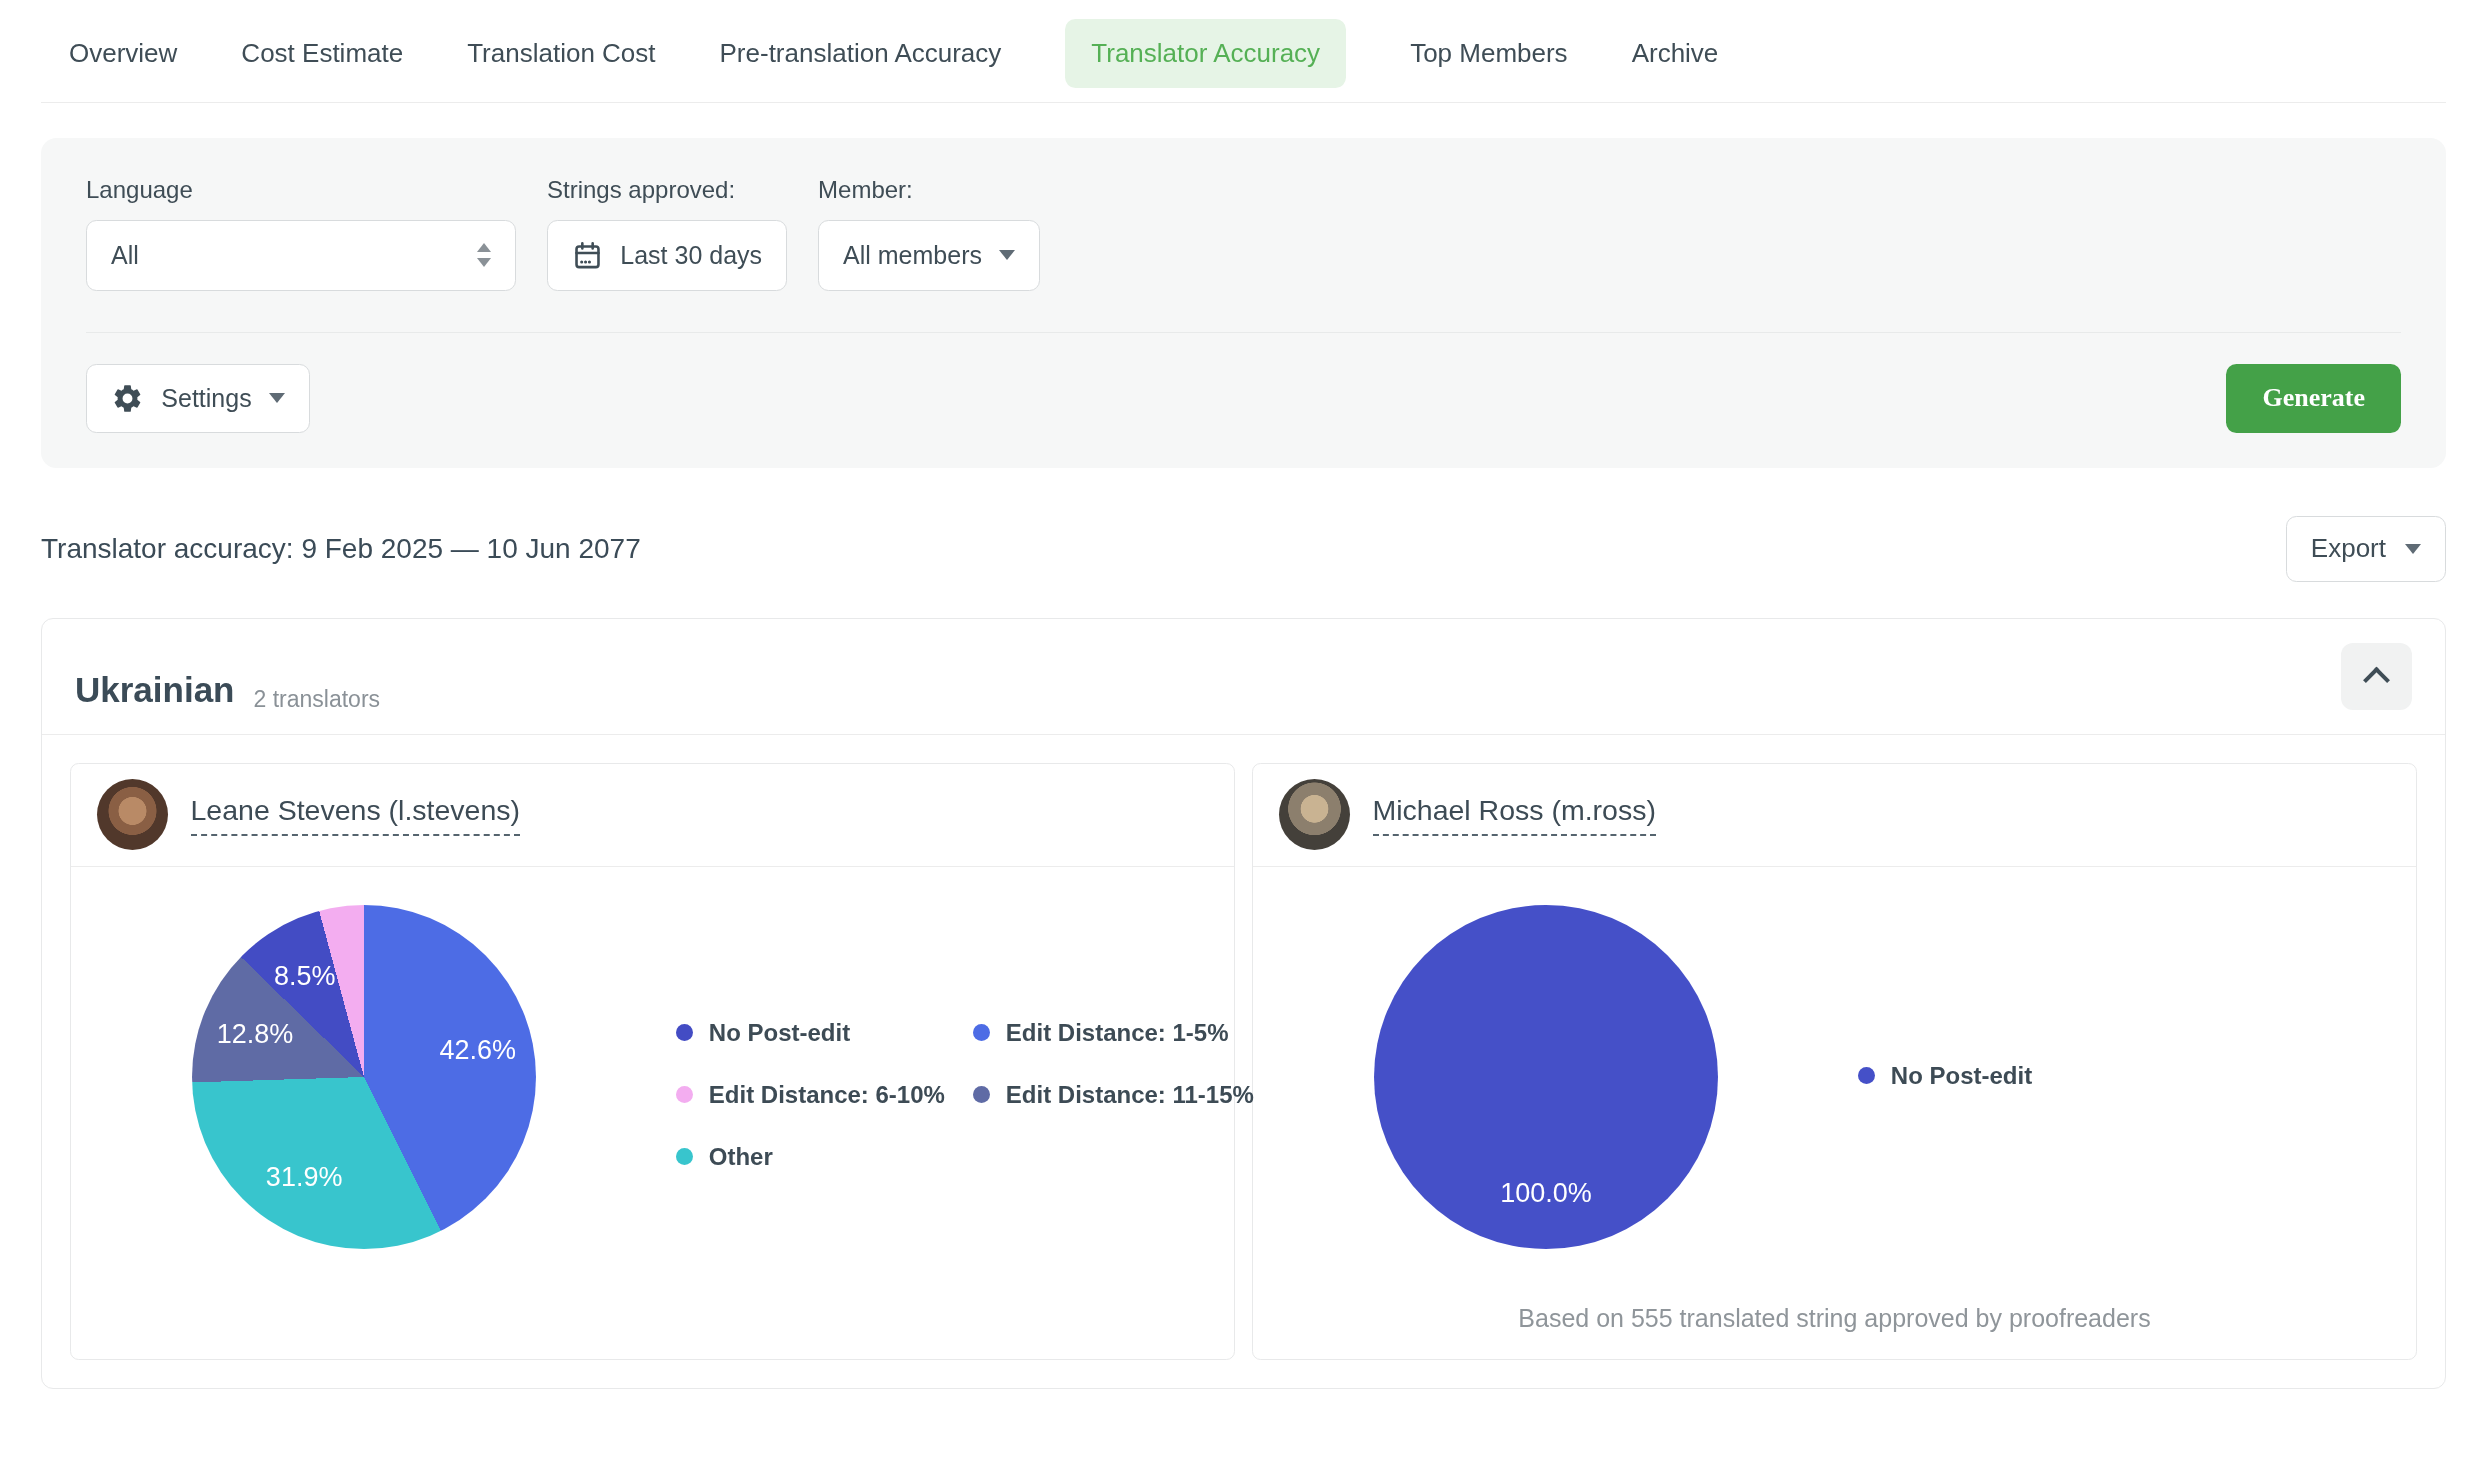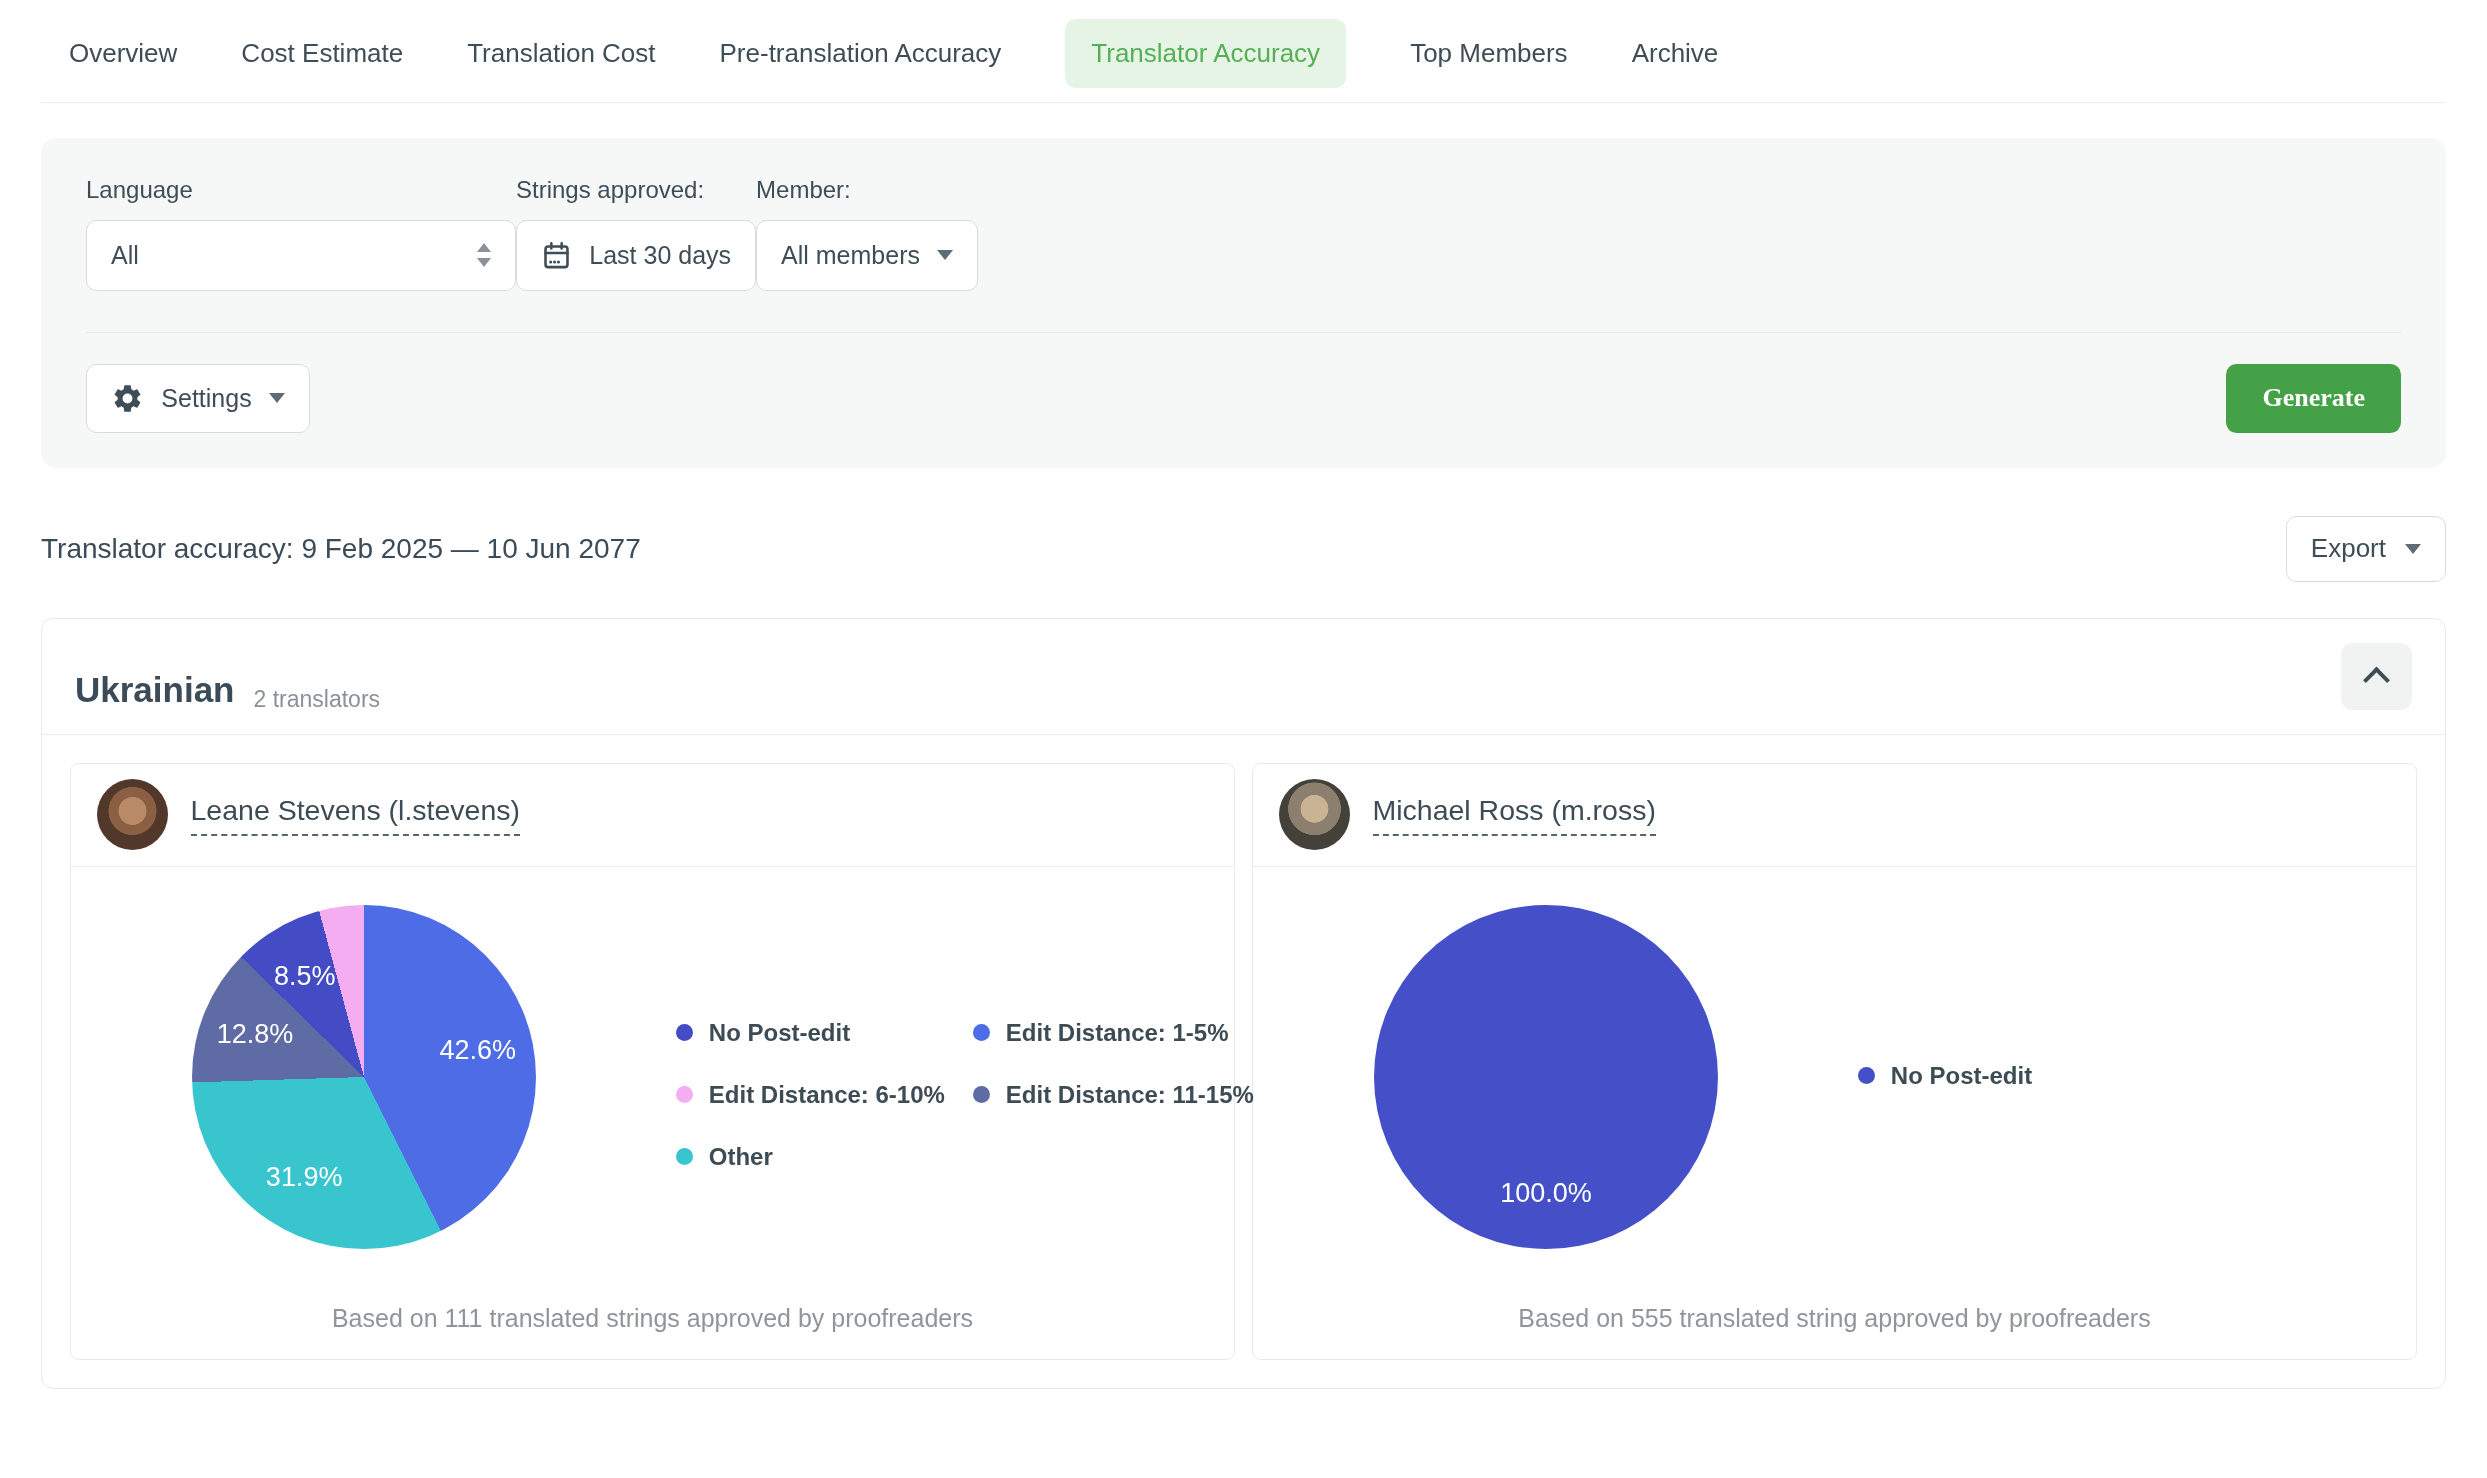--- a/index.html
+++ b/index.html
@@ -25,21 +25,21 @@
 
   
   .caret-down { width: 0; height: 0; border-left: 8.6px solid transparent; border-right: 8.6px solid transparent; border-top: 10.4px solid #5f6b75; }
   .updown { display: flex; flex-direction: column; gap: 6px; align-items: center; }
   .updown .up { width: 0; height: 0; border-left: 7.8px solid transparent; border-right: 7.8px solid transparent; border-bottom: 9.5px solid #8a9197; }
   .updown .down { width: 0; height: 0; border-left: 7.8px solid transparent; border-right: 7.8px solid transparent; border-top: 9.5px solid #8a9197; }
   .chevron-up { width: 19px; height: 19px; border-top: 4.3px solid #3f4d56; border-right: 4.3px solid #3f4d56; transform: rotate(-45deg) translate(-2.6px, 2.6px); }
 
   
   .filter-panel { margin: 35px 41px 0; background: #f6f7f7; border-radius: 15.5px; padding: 38px 45px 35px; }
-  .filter-row { display: flex; align-items: flex-end; }
+  .filter-row { display: flex; gap: 31px; align-items: flex-end; }
   .filter-group .flabel { display: block; font-size: 24px; color: #3f4d56; margin-bottom: 15.5px; }
   .select-box, .btn {
     height: 71px; background: #fff; border: 1.7px solid #d8dbdd; border-radius: 10.4px;
     display: inline-flex; align-items: center; gap: 17.3px; padding: 0 24px; font-size: 25px; color: #3f4d56; cursor: pointer;
   }
   .language-select { width: 430px; justify-content: space-between; }
   .panel-divider { border-top: 1.7px solid #e8eaea; margin-top: 41px; }
   .panel-footer { display: flex; justify-content: space-between; align-items: center; padding-top: 31px; }
   .generate-btn {
     background: #44a148; color: #fff; font-weight: 700; font-size: 26px; border: none; border-radius: 10.4px;
@@ -183,21 +183,20 @@
             </div>
             <div class="legend-item">
               <span class="dot" style="background: rgb(95, 107, 165);"></span>
               <span>Edit Distance: 11-15%</span>
             </div>
             <div class="legend-item">
               <span class="dot" style="background: rgb(56, 197, 205);"></span>
               <span>Other</span>
             </div>
           </div>
-        <div class="caption">Based on 111 translated strings approved by proofreaders</div>
       </div>
     </div>
 
     <div class="card">
       <div class="card-header">
         <div class="avatar avatar-michael"></div>
         <span class="translator-name">Michael Ross (m.ross)</span>
       </div>
       <div class="card-body">
         <div class="pie" style="background: conic-gradient(rgb(69, 80, 200) 0%, rgb(69, 80, 200) 100%);">

